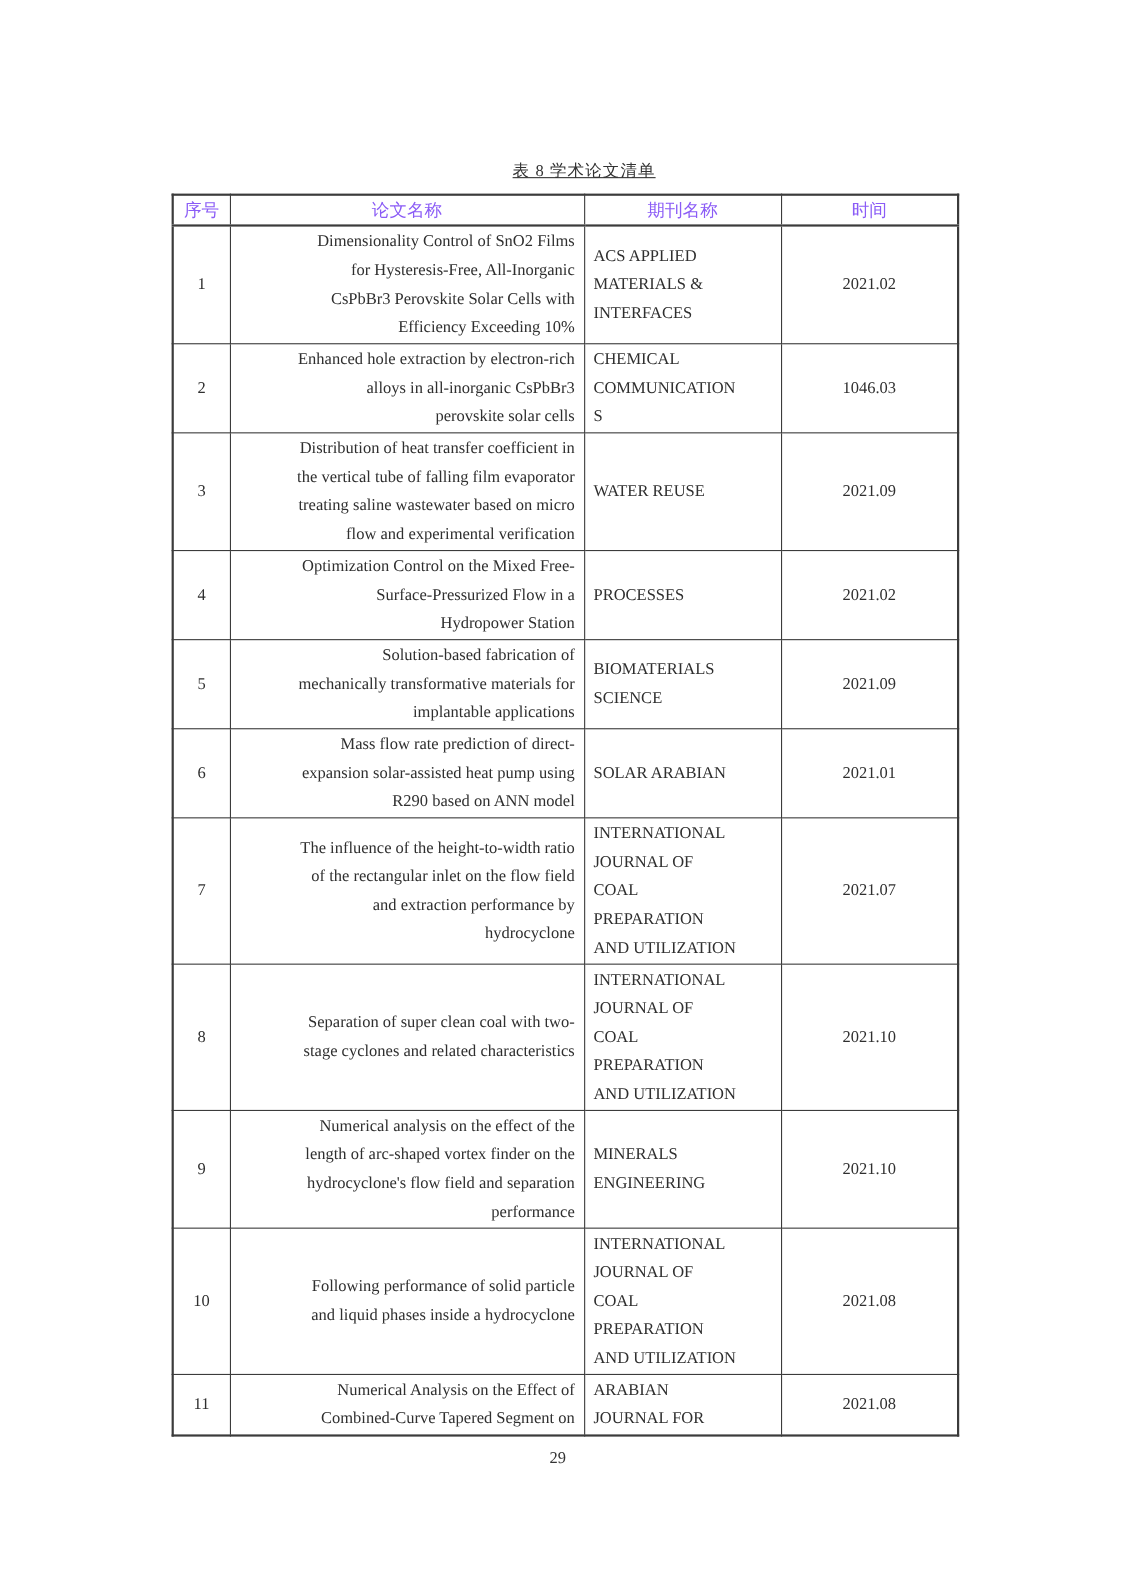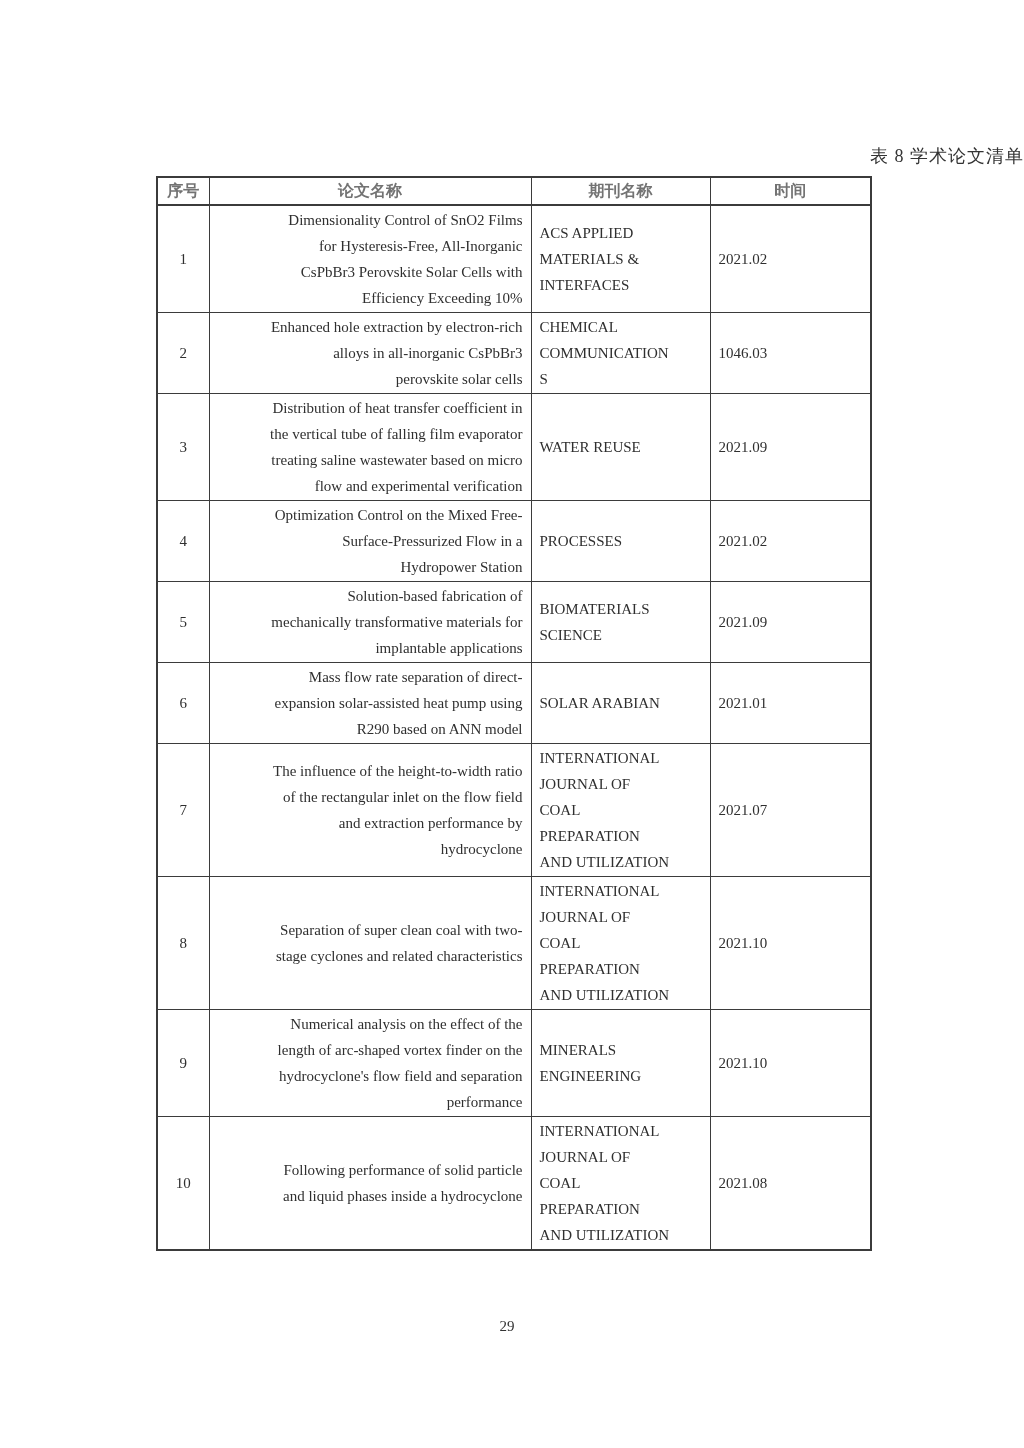--- a/index.html
+++ b/index.html
@@ -18,58 +18,59 @@
     width: 1024px;
     height: 1448px;
     background: #ffffff;
     overflow: hidden;
   }
   .doc-title {
     position: absolute;
     top: 144px;
     left: 0;
     width: 1024px;
-    text-align: right;
+    text-align: center;
     text-indent: 38px;
-    font-size: 18px;
+    font-size: 15px;
     line-height: 24px;
     letter-spacing: 1px;
     color: #333333;
+    text-decoration: underline;
   }
   table.papers {
     position: absolute;
     top: 176px;
     left: 156px;
     width: 714px;
     border-collapse: collapse;
     table-layout: fixed;
     border: 2px solid #3b3b3b;
   }
   table.papers th {
-    font-weight: bold;
+    font-weight: normal;
     font-size: 16px;
     height: 26px;
     padding: 0;
     border: 1px solid #3b3b3b;
     border-bottom: 2px solid #3b3b3b;
     text-align: center;
-    color: #737373;
+    color: #8b5cf6;
   }
   table.papers td {
     border: 1px solid #3b3b3b;
     font-size: 15px;
     line-height: 26px;
     padding: 1px 8px;
     vertical-align: middle;
     color: #2f2f2f;
   }
   td.c-no    { text-align: center; }
   td.c-paper { text-align: right; white-space: pre-line; }
   td.c-journal { white-space: pre-line; }
-  td.c-date  { }
+  td.c-date  { text-align: center; }
   .page-number {
     position: absolute;
     top: 1316px;
     left: 0;
     width: 1024px;
     text-align: center;
     text-indent: -10px;
     font-size: 15px;
     line-height: 20px;
     color: #333333;
@@ -140,21 +141,21 @@
         <td class="c-no">5</td>
         <td class="c-paper">Solution-based fabrication of
 mechanically transformative materials for
 implantable applications</td>
         <td class="c-journal">BIOMATERIALS
 SCIENCE</td>
         <td class="c-date">2021.09</td>
       </tr>
       <tr>
         <td class="c-no">6</td>
-        <td class="c-paper">Mass flow rate separation of direct-
+        <td class="c-paper">Mass flow rate prediction of direct-
 expansion solar-assisted heat pump using
 R290 based on ANN model</td>
         <td class="c-journal">SOLAR ARABIAN</td>
         <td class="c-date">2021.01</td>
       </tr>
       <tr>
         <td class="c-no">7</td>
         <td class="c-paper">The influence of the height-to-width ratio
 of the rectangular inlet on the flow field
 and extraction performance by
@@ -191,18 +192,26 @@
         <td class="c-no">10</td>
         <td class="c-paper">Following performance of solid particle
 and liquid phases inside a hydrocyclone</td>
         <td class="c-journal">INTERNATIONAL
 JOURNAL OF
 COAL
 PREPARATION
 AND UTILIZATION</td>
         <td class="c-date">2021.08</td>
       </tr>
+      <tr>
+        <td class="c-no">11</td>
+        <td class="c-paper">Numerical Analysis on the Effect of
+Combined-Curve Tapered Segment on</td>
+        <td class="c-journal">ARABIAN
+JOURNAL FOR</td>
+        <td class="c-date">2021.08</td>
+      </tr>
     </tbody>
   </table>
 
   <div class="page-number">29</div>
 
 </div>
 
 </body></html>

